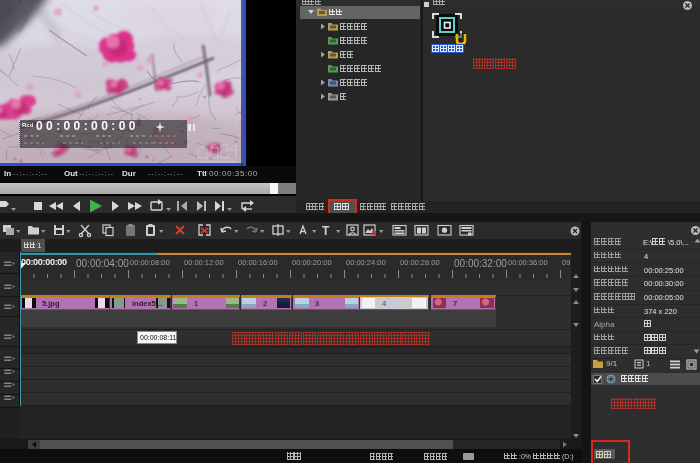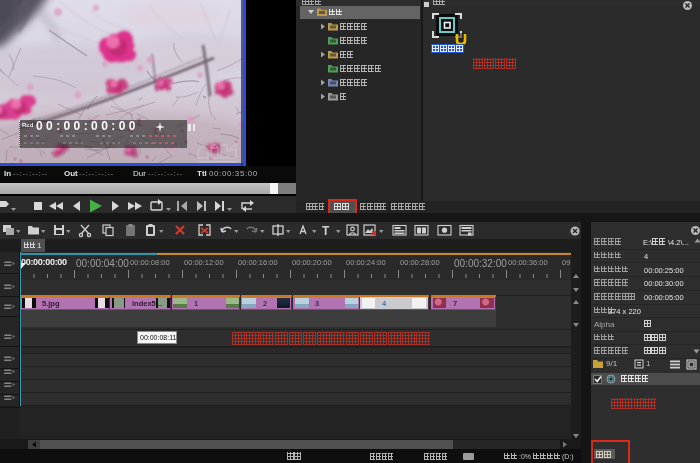--- a/index.html
+++ b/index.html
@@ -395,21 +395,21 @@
 <div class="a" style="left:24px;top:142px;width:20px;height:2px;opacity:0.45;background-image:repeating-linear-gradient(90deg,#9a9a9a 0 3px,transparent 3px 6px)"></div>
 <div class="a" style="left:63px;top:142px;width:20px;height:2px;opacity:0.45;background-image:repeating-linear-gradient(90deg,#9a9a9a 0 3px,transparent 3px 6px)"></div>
 <div class="a" style="left:100px;top:142px;width:20px;height:2px;opacity:0.45;background-image:repeating-linear-gradient(90deg,#9a9a9a 0 3px,transparent 3px 6px)"></div>
 <div class="a" style="left:133px;top:142px;width:20px;height:2px;opacity:0.45;background-image:repeating-linear-gradient(90deg,#9a9a9a 0 3px,transparent 3px 6px)"></div>
 <div class="a" style="left:153px;top:142px;width:24px;height:2px;opacity:0.85;background-image:repeating-linear-gradient(90deg,#c86060 0 3px,transparent 3px 6px)"></div>
 <div class="a" style="left:0;top:166px;width:296px;height:17px;background:#0a0a0a"></div>
 <div class="tx" style="left:4px;top:169px;font-size:8px;font-weight:bold;color:#e2e2e2">In</div>
 <div class="tx" style="left:13px;top:169px;font-size:7.5px;color:#8f8f8f;letter-spacing:0.8px">--:--:--:--</div>
 <div class="tx" style="left:64px;top:169px;font-size:8px;font-weight:bold;color:#e2e2e2">Out</div>
 <div class="tx" style="left:79px;top:169px;font-size:7.5px;color:#8f8f8f;letter-spacing:0.8px">--:--:--:--</div>
-<div class="tx" style="left:133px;top:169px;font-size:8px;font-weight:normal;color:#e2e2e2">Dur</div>
+<div class="tx" style="left:122px;top:169px;font-size:8px;font-weight:bold;color:#e2e2e2">Dur</div>
 <div class="tx" style="left:148px;top:169px;font-size:7.5px;color:#8f8f8f;letter-spacing:0.8px">--:--:--:--</div>
 <div class="tx" style="left:197px;top:169px;font-size:8px;font-weight:bold;color:#e2e2e2">Ttl</div>
 <div class="tx" style="left:209px;top:169px;font-size:8px;color:#b2b2b2;letter-spacing:0.6px">00:00:35:00</div>
 <div class="a" style="left:0;top:183px;width:296px;height:11px;background:#7e7e7e"></div>
 <div class="a" style="left:0;top:183px;width:271px;height:11px;background:linear-gradient(#c4c4c4,#a8a8a8)"></div>
 <div class="a" style="left:270px;top:183px;width:8px;height:11px;background:#f5f5f5"></div>
 <div class="a" style="left:0;top:196px;width:296px;height:26px;background:#2b2b2b"></div>
 <div class="a" style="left:0;top:219px;width:296px;height:3px;background:#1e1e1e"></div>
 <svg class="a" style="left:0;top:196px" width="296" height="26" viewBox="0 0 296 26">
       <path d="M0,5 L6,5 L9,8 L6,11 L0,11 Z" fill="#d8d8d8"></path>
@@ -808,36 +808,36 @@
 <div class="a" style="left:581px;top:222px;width:10px;height:241px;background:#141414"></div>
 <div class="a" style="left:591px;top:222px;width:109px;height:241px;background:#2e2e2e"></div>
 <svg class="a" style="left:691px;top:226px" width="9" height="9" viewBox="0 0 9 9">
       <circle cx="4.5" cy="4.5" r="4.5" fill="#b9b9b9"></circle>
       <path d="M2.5,2.5 L6.5,6.5 M6.5,2.5 L2.5,6.5" stroke="#222" stroke-width="1.3"></path>
     </svg>
 <div class="a" style="left:591px;top:248.5px;width:109px;height:1px;background:#262626"></div>
     <span style="left:594px;top:238px;position:absolute;color:#a8a8a8;opacity:0.9;"><i class="z" style="width:6.2px;height:6.5px;margin-right:0.7px"></i><i class="z" style="width:6.2px;height:6.5px;margin-right:0.7px"></i><i class="z" style="width:6.2px;height:6.5px;margin-right:0.7px"></i><i class="z" style="width:6.2px;height:6.5px;margin-right:0.7px"></i></span>
     <div class="tx" style="left:643px;top:238px;font-size:7.5px;color:#e2e2e2">E:\</div>
     <span style="left:652px;top:238px;position:absolute;color:#e2e2e2;opacity:0.9;"><i class="z" style="width:6.3px;height:7.0px;margin-right:0.7px"></i><i class="z" style="width:6.3px;height:7.0px;margin-right:0.7px"></i></span>
-    <div class="tx" style="left:668px;top:238px;font-size:7.5px;color:#e2e2e2">\4.2\...</div>
+    <div class="tx" style="left:668px;top:238px;font-size:7.5px;color:#e2e2e2">\5.0\...</div>
     <div class="a" style="left:591px;top:262.0px;width:109px;height:1px;background:#262626"></div>
     <span style="left:594px;top:251.5px;position:absolute;color:#a8a8a8;opacity:0.9;"><i class="z" style="width:6.2px;height:6.5px;margin-right:0.7px"></i><i class="z" style="width:6.2px;height:6.5px;margin-right:0.7px"></i><i class="z" style="width:6.2px;height:6.5px;margin-right:0.7px"></i><i class="z" style="width:6.2px;height:6.5px;margin-right:0.7px"></i></span>
     <div class="tx" style="left:644px;top:251.5px;font-size:7.5px;color:#e2e2e2">4</div>
     <div class="a" style="left:591px;top:276.0px;width:109px;height:1px;background:#262626"></div>
     <span style="left:594px;top:265.5px;position:absolute;color:#a8a8a8;opacity:0.9;"><i class="z" style="width:6.2px;height:6.5px;margin-right:0.7px"></i><i class="z" style="width:6.2px;height:6.5px;margin-right:0.7px"></i><i class="z" style="width:6.2px;height:6.5px;margin-right:0.7px"></i><i class="z" style="width:6.2px;height:6.5px;margin-right:0.7px"></i></span>
     <div class="tx" style="left:644px;top:265.5px;font-size:7.5px;color:#e2e2e2">00:00:25:00</div>
     <div class="a" style="left:591px;top:289.5px;width:109px;height:1px;background:#262626"></div>
     <span style="left:594px;top:279px;position:absolute;color:#a8a8a8;opacity:0.9;"><i class="z" style="width:6.2px;height:6.5px;margin-right:0.7px"></i><i class="z" style="width:6.2px;height:6.5px;margin-right:0.7px"></i><i class="z" style="width:6.2px;height:6.5px;margin-right:0.7px"></i><i class="z" style="width:6.2px;height:6.5px;margin-right:0.7px"></i></span>
     <div class="tx" style="left:644px;top:279px;font-size:7.5px;color:#e2e2e2">00:00:30:00</div>
     <div class="a" style="left:591px;top:303.5px;width:109px;height:1px;background:#262626"></div>
     <span style="left:594px;top:293px;position:absolute;color:#a8a8a8;opacity:0.9;"><i class="z" style="width:6.2px;height:6.5px;margin-right:0.7px"></i><i class="z" style="width:6.2px;height:6.5px;margin-right:0.7px"></i><i class="z" style="width:6.2px;height:6.5px;margin-right:0.7px"></i><i class="z" style="width:6.2px;height:6.5px;margin-right:0.7px"></i></span>
     <div class="tx" style="left:644px;top:293px;font-size:7.5px;color:#e2e2e2">00:00:05:00</div>
     <div class="a" style="left:591px;top:317.0px;width:109px;height:1px;background:#262626"></div>
     <span style="left:594px;top:306.5px;position:absolute;color:#a8a8a8;opacity:0.9;"><i class="z" style="width:6.2px;height:6.5px;margin-right:0.7px"></i><i class="z" style="width:6.2px;height:6.5px;margin-right:0.7px"></i><i class="z" style="width:6.2px;height:6.5px;margin-right:0.7px"></i></span>
-    <div class="tx" style="left:608px;top:306.5px;font-size:7.5px;color:#e2e2e2">374 x 220</div>
+    <div class="tx" style="left:644px;top:306.5px;font-size:7.5px;color:#e2e2e2">374 x 220</div>
     <div class="a" style="left:591px;top:330.5px;width:109px;height:1px;background:#262626"></div>
     <div class="tx" style="left:594px;top:320px;font-size:8px;color:#a8a8a8">Alpha</div>
     <span style="left:644px;top:320px;position:absolute;color:#e2e2e2;opacity:0.9;"><i class="z" style="width:6.8px;height:7.0px;margin-right:0.7px"></i></span>
     <div class="a" style="left:591px;top:344.0px;width:109px;height:1px;background:#262626"></div>
     <span style="left:594px;top:333.5px;position:absolute;color:#a8a8a8;opacity:0.9;"><i class="z" style="width:6.2px;height:6.5px;margin-right:0.7px"></i><i class="z" style="width:6.2px;height:6.5px;margin-right:0.7px"></i><i class="z" style="width:6.2px;height:6.5px;margin-right:0.7px"></i></span>
     <span style="left:644px;top:333.5px;position:absolute;color:#e2e2e2;opacity:0.9;"><i class="z" style="width:6.8px;height:7.0px;margin-right:0.7px"></i><i class="z" style="width:6.8px;height:7.0px;margin-right:0.7px"></i><i class="z" style="width:6.8px;height:7.0px;margin-right:0.7px"></i></span>
     <div class="a" style="left:591px;top:357.5px;width:109px;height:1px;background:#262626"></div>
     <span style="left:594px;top:347px;position:absolute;color:#a8a8a8;opacity:0.9;"><i class="z" style="width:6.2px;height:6.5px;margin-right:0.7px"></i><i class="z" style="width:6.2px;height:6.5px;margin-right:0.7px"></i><i class="z" style="width:6.2px;height:6.5px;margin-right:0.7px"></i><i class="z" style="width:6.2px;height:6.5px;margin-right:0.7px"></i></span>
     <span style="left:644px;top:347px;position:absolute;color:#e2e2e2;opacity:0.9;"><i class="z" style="width:6.8px;height:7.0px;margin-right:0.7px"></i><i class="z" style="width:6.8px;height:7.0px;margin-right:0.7px"></i><i class="z" style="width:6.8px;height:7.0px;margin-right:0.7px"></i></span>
 <span style="left:621.6px;top:265.5px;position:absolute;color:#a8a8a8;opacity:0.9;"><i class="z" style="width:6.2px;height:6.5px;margin-right:0.7px"></i></span>

